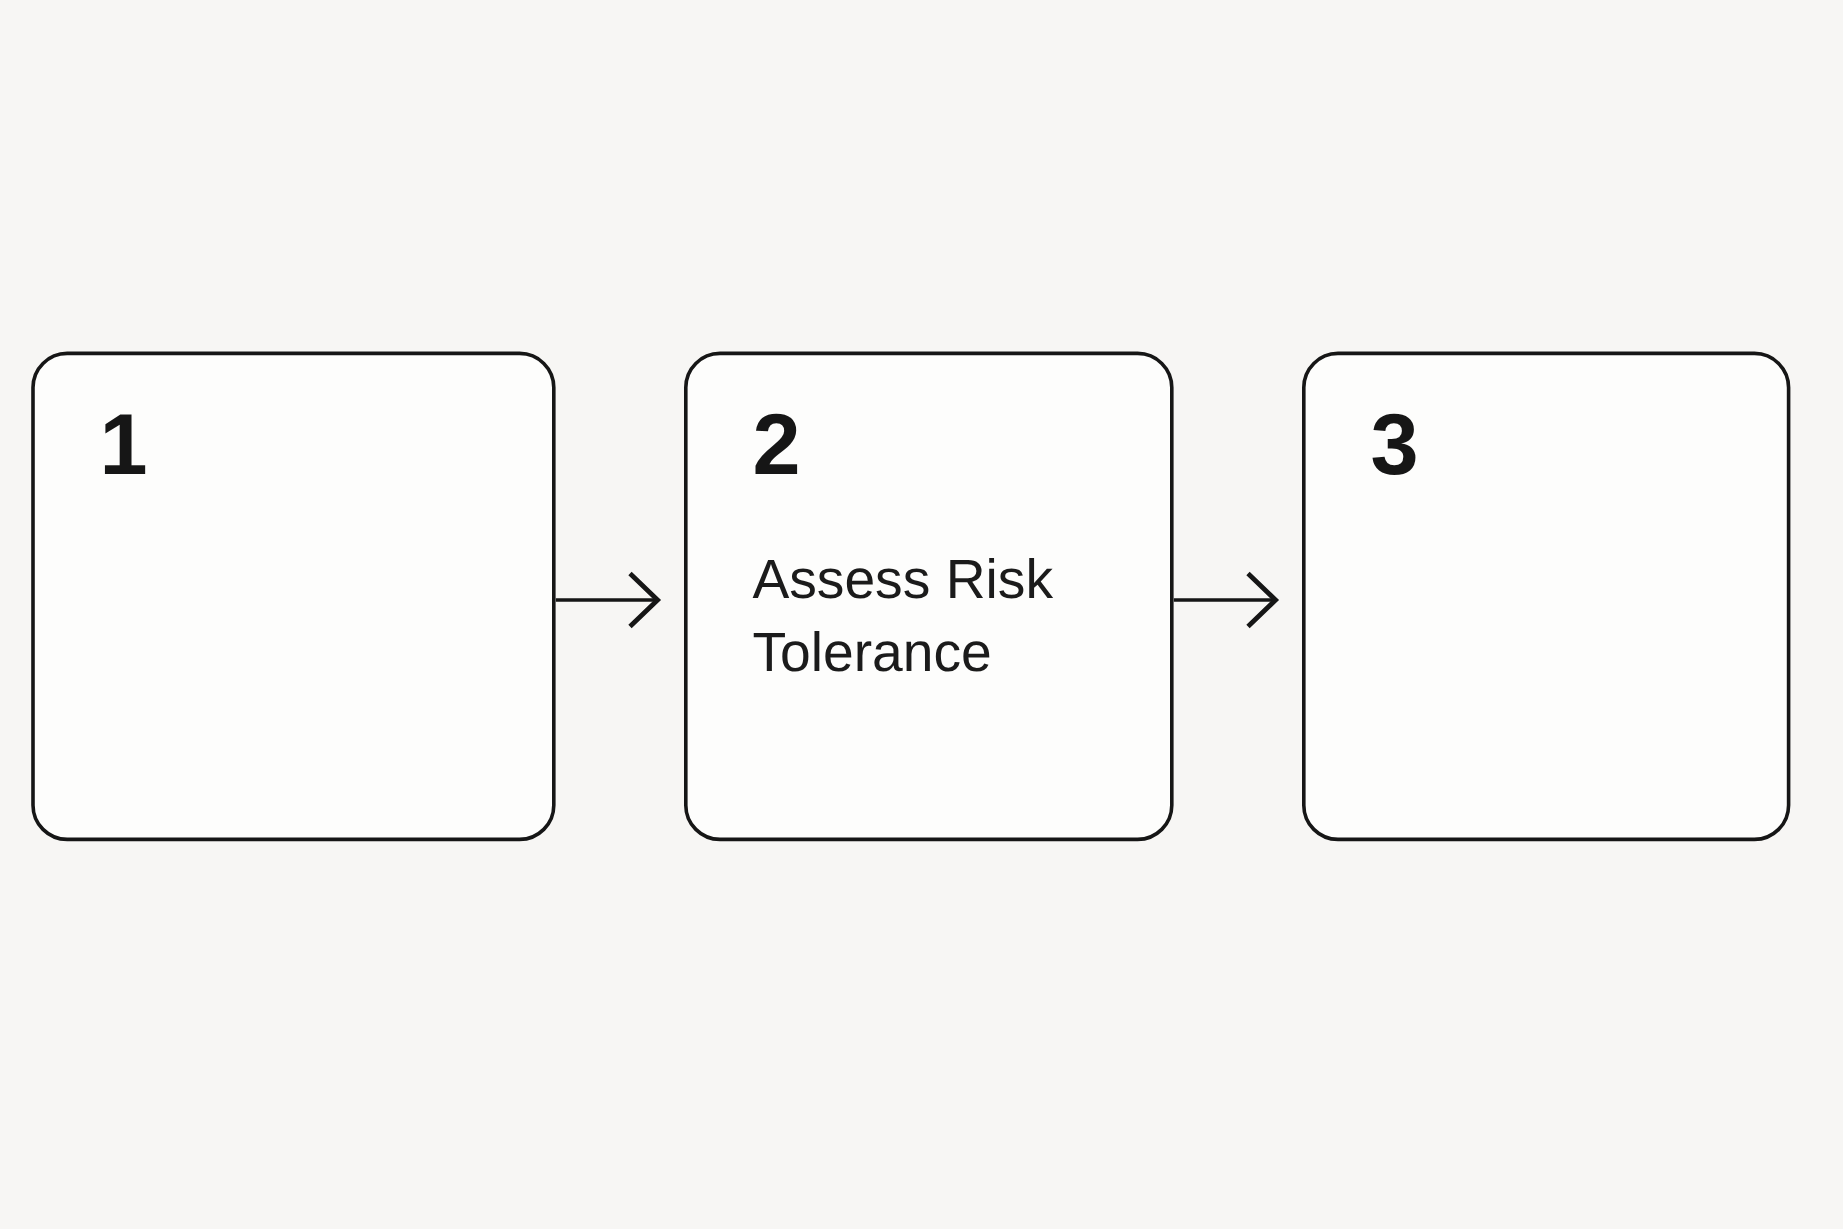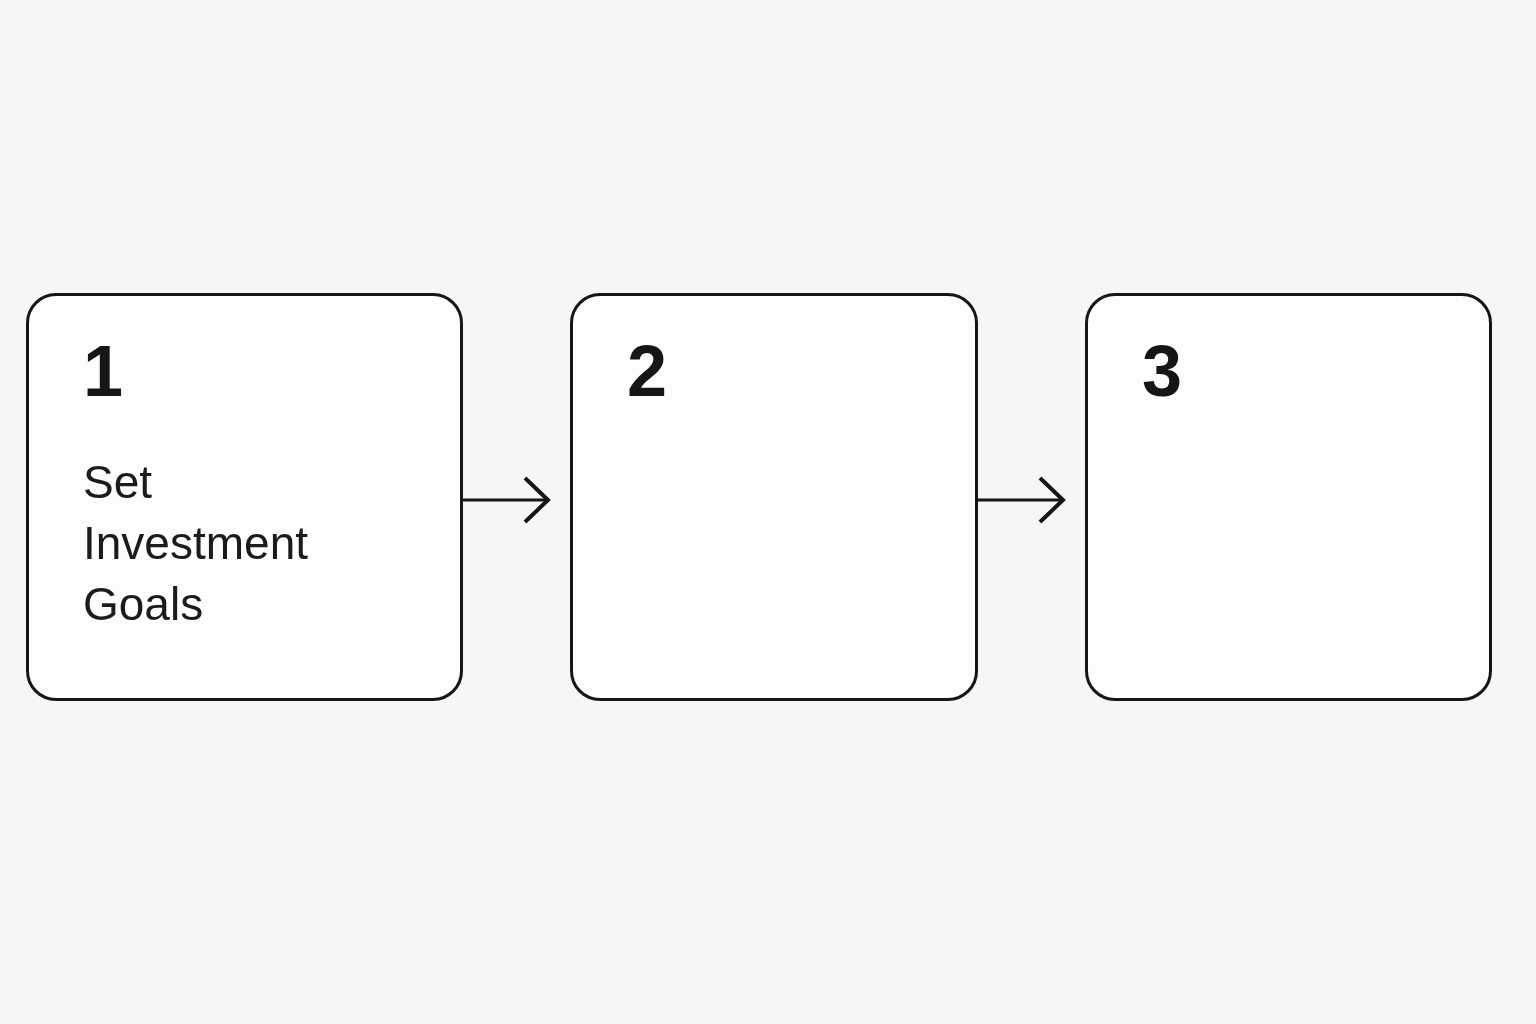--- a/index.html
+++ b/index.html
@@ -55,32 +55,31 @@
     fill: none;
   }
 </style>
 </head>
 <body>
 
 <div class="canvas">
 
   <div class="step-box" id="box-1">
     <div class="step-number">1</div>
-    <div class="step-label">Set
-Investment
-Goals</div>
   </div>
 
   <svg class="arrow" id="arrow-1" width="90" height="50" viewBox="0 0 90 50" aria-hidden="true">
     <line x1="0" y1="25" x2="84" y2="25" stroke-width="3"></line>
     <polyline points="62,3 85,25 62,47" stroke-width="4"></polyline>
   </svg>
 
   <div class="step-box" id="box-2">
     <div class="step-number">2</div>
+    <div class="step-label">Assess Risk
+Tolerance</div>
   </div>
 
   <svg class="arrow" id="arrow-2" width="90" height="50" viewBox="0 0 90 50" aria-hidden="true">
     <line x1="0" y1="25" x2="84" y2="25" stroke-width="3"></line>
     <polyline points="62,3 85,25 62,47" stroke-width="4"></polyline>
   </svg>
 
   <div class="step-box" id="box-3">
     <div class="step-number">3</div>
   </div>

